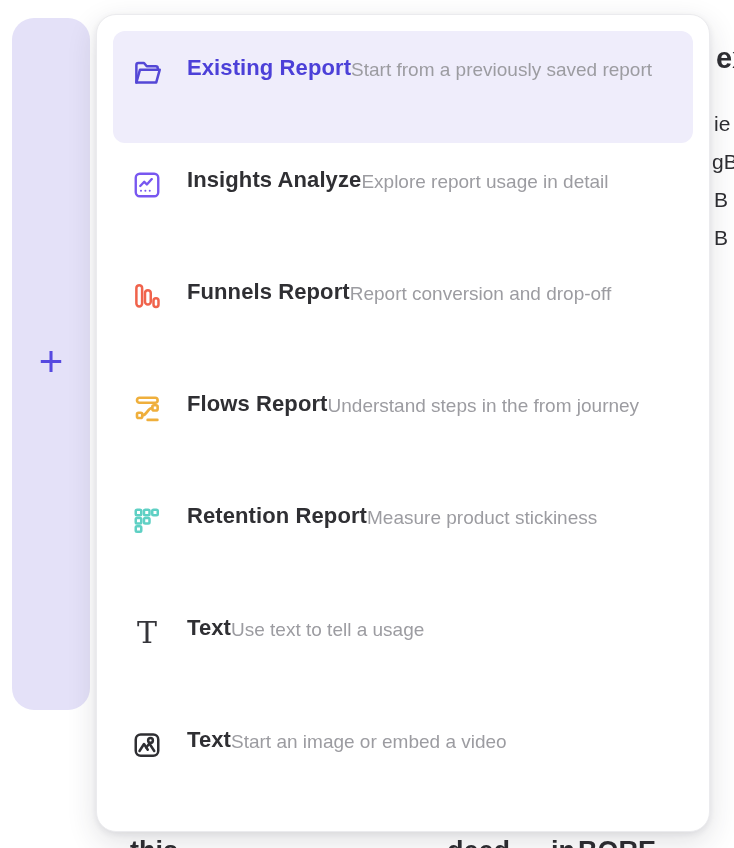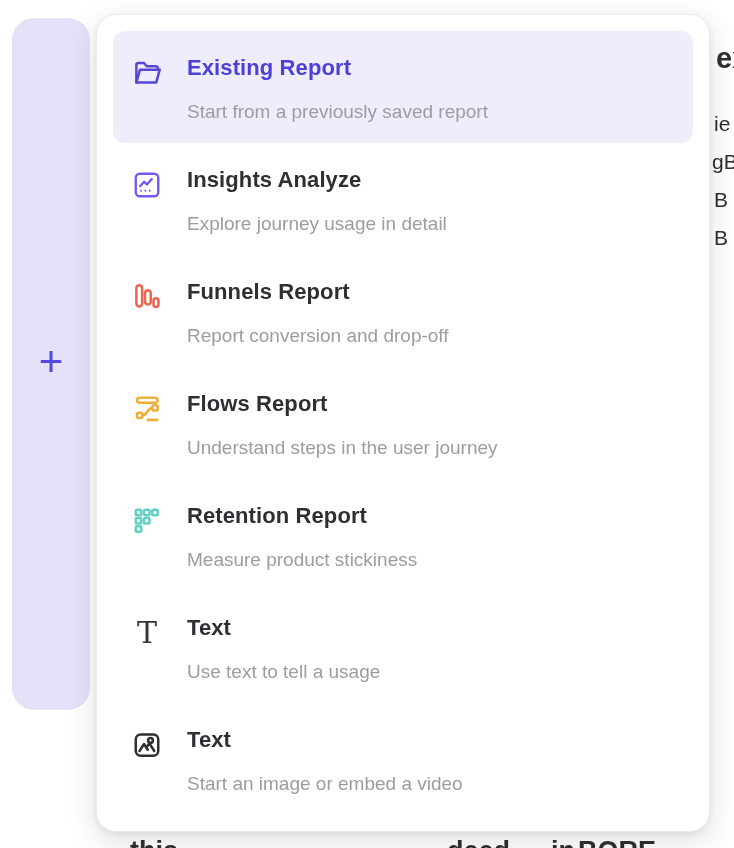--- a/index.html
+++ b/index.html
@@ -21,24 +21,24 @@
     background:#ffffff;border:1px solid #ebebee;border-radius:20px;
     box-shadow:0 10px 30px rgba(40,40,60,.14), 0 2px 6px rgba(40,40,60,.08);
     box-sizing:border-box;padding:16px;z-index:2;
   }
   .menu-item{
     height:112px;border-radius:12px;display:flex;align-items:flex-start;
     padding:24px 14px 0 18px;box-sizing:border-box;cursor:pointer;
   }
   .menu-item.active{background:#efedfb;}
   .menu-item .icon{width:32px;height:32px;flex:0 0 32px;margin-right:24px;margin-top:2px;display:flex;align-items:center;justify-content:center;}
-  .menu-item .texts{display:flex;flex-direction:column;justify-content:space-between;}
+  .menu-item .texts{display:flex;justify-content:space-between;}
   .title{font-size:22px;font-weight:700;color:#2f2f33;letter-spacing:.1px;line-height:1.2;}
   .menu-item.active .title{color:#4c40d8;}
-  .subtitle{font-size:19px;color:#9c9ca1;margin-top:20px;line-height:1.2;}
+  .subtitle{font-size:19px;color:#9c9ca1;margin-top:4px;line-height:1.2;}
 
   .serif-t{font-family:"DejaVu Serif","Liberation Serif",serif;font-size:30px;line-height:30px;color:#35353a;font-weight:500;}
 
   
   .frag{position:absolute;color:#2e2e32;white-space:nowrap;z-index:1;}
   .frag-heading{font-size:29px;font-weight:700;}
   .frag-line{font-size:21px;font-weight:400;}
   .bottom-strip{position:absolute;left:96px;top:836px;width:638px;height:12px;overflow:hidden;z-index:1;}
   .bottom-strip .bspan{position:absolute;top:0;font-size:27px;font-weight:700;color:#2c2c30;}
 </style>
@@ -85,21 +85,21 @@
           <rect x="3" y="3" width="18" height="18" rx="3.2"></rect>
           <path d="M6.6 12.8 L9.8 9.4 L11.9 11.6 L15.6 7.4"></path>
           <circle cx="15.9" cy="7.2" r="0.7" fill="#7857f0" stroke="none"></circle>
           <circle cx="7.2" cy="16.6" r="0.8" fill="#7857f0" stroke="none"></circle>
           <circle cx="10.7" cy="16.6" r="0.8" fill="#7857f0" stroke="none"></circle>
           <circle cx="14.2" cy="16.6" r="0.8" fill="#7857f0" stroke="none"></circle>
         </svg>
       </span>
       <div class="texts">
         <div class="title">Insights Analyze</div>
-        <div class="subtitle">Explore journey usage in detail</div>
+        <div class="subtitle">Explore report usage in detail</div>
       </div>
     </div>
 
     <div class="menu-item">
       <span class="icon">
         <svg width="30" height="30" viewBox="0 0 24 24" fill="none" stroke="#f0634c" stroke-width="2" stroke-linejoin="round">
           <rect x="3.5" y="2.5" width="4.6" height="17" rx="2.3"></rect>
           <rect x="10.4" y="6.5" width="4.6" height="11.5" rx="2.3"></rect>
           <rect x="17.2" y="13" width="4" height="7" rx="2"></rect>
         </svg>
@@ -115,21 +115,21 @@
         <svg width="30" height="30" viewBox="0 0 24 24" fill="none" stroke="#efaf3c" stroke-width="2.1" stroke-linecap="round" stroke-linejoin="round">
           <rect x="4" y="3" width="16.5" height="4" rx="2"></rect>
           <rect x="4" y="15" width="4.2" height="4.2" rx="1.2"></rect>
           <rect x="16.3" y="9" width="4.2" height="4.2" rx="1.2"></rect>
           <path d="M8.4 17 C12 17 12.5 11.2 16.1 11.2"></path>
           <path d="M12.5 20.7 H20.3"></path>
         </svg>
       </span>
       <div class="texts">
         <div class="title">Flows Report</div>
-        <div class="subtitle">Understand steps in the user journey</div>
+        <div class="subtitle">Understand steps in the from journey</div>
       </div>
     </div>
 
     <div class="menu-item">
       <span class="icon">
         <svg width="30" height="30" viewBox="0 0 24 24" fill="none" stroke="#5fd0c4" stroke-width="2" stroke-linejoin="round">
           <rect x="3" y="3" width="4.4" height="4.4" rx="1"></rect>
           <rect x="9.6" y="3" width="4.4" height="4.4" rx="1"></rect>
           <rect x="16.2" y="3" width="4.4" height="4.4" rx="1"></rect>
           <rect x="3" y="9.6" width="4.4" height="4.4" rx="1"></rect>

